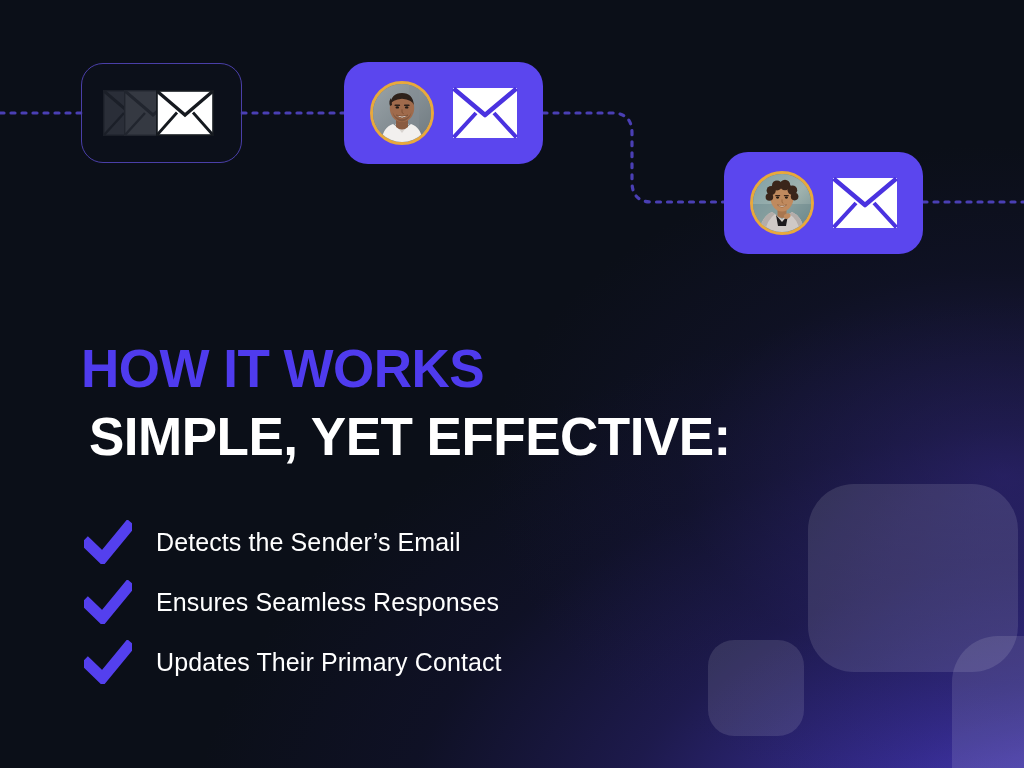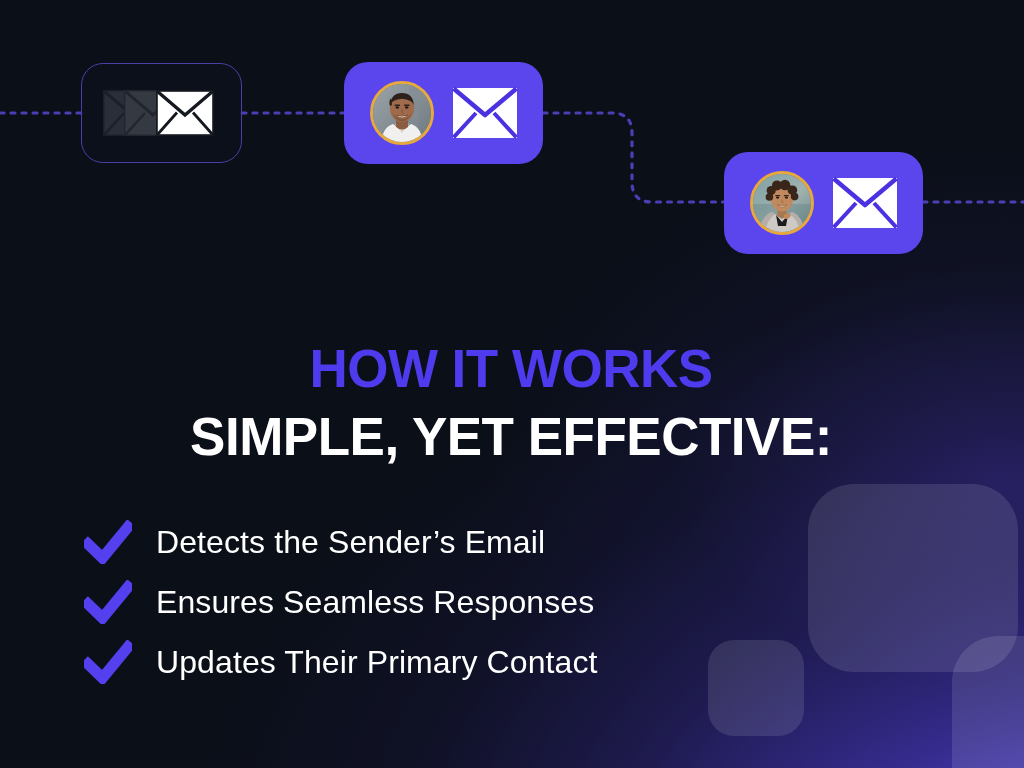--- a/index.html
+++ b/index.html
@@ -7,21 +7,20 @@
     padding: 0;
     background: #0b0f18;
   }
   #stage {
     position: relative;
     width: 1024px;
     height: 768px;
     overflow: hidden;
     background: #0b0f18;
     font-family: "Liberation Sans", sans-serif;
-    text-align: center;
     -webkit-font-smoothing: antialiased;
   }
 
   
   .bg-base {
     position: absolute;
     inset: 0;
     background: #0b0f18;
   }
   .bg-glow {
@@ -129,21 +128,21 @@
   .kicker {
     margin: 0;
     font-size: 53px;
     line-height: 62px;
     font-weight: 700;
     letter-spacing: -0.5px;
     color: #4f3bee;
     font-family: "Liberation Sans", sans-serif;
   }
   .title {
-    margin: 0;
+    margin: 8px;
     margin-top: 6px;
     font-size: 53px;
     line-height: 62px;
     font-weight: 700;
     letter-spacing: -0.5px;
     color: #ffffff;
     font-family: "Liberation Sans", sans-serif;
   }
 
   
@@ -162,21 +161,21 @@
     height: 60px;
     gap: 24px;
   }
   .check-icon {
     flex: 0 0 auto;
     width: 48px;
     height: 44px;
   }
   .check-icon svg { display: block; width: 100%; height: 100%; }
   .check-label {
-    font-size: 32px;
+    font-size: 25px;
     line-height: 30px;
     font-weight: 400;
     color: #ffffff;
     letter-spacing: 0.1px;
     white-space: nowrap;
   }
 </style>
 </head>
 <body>
 

